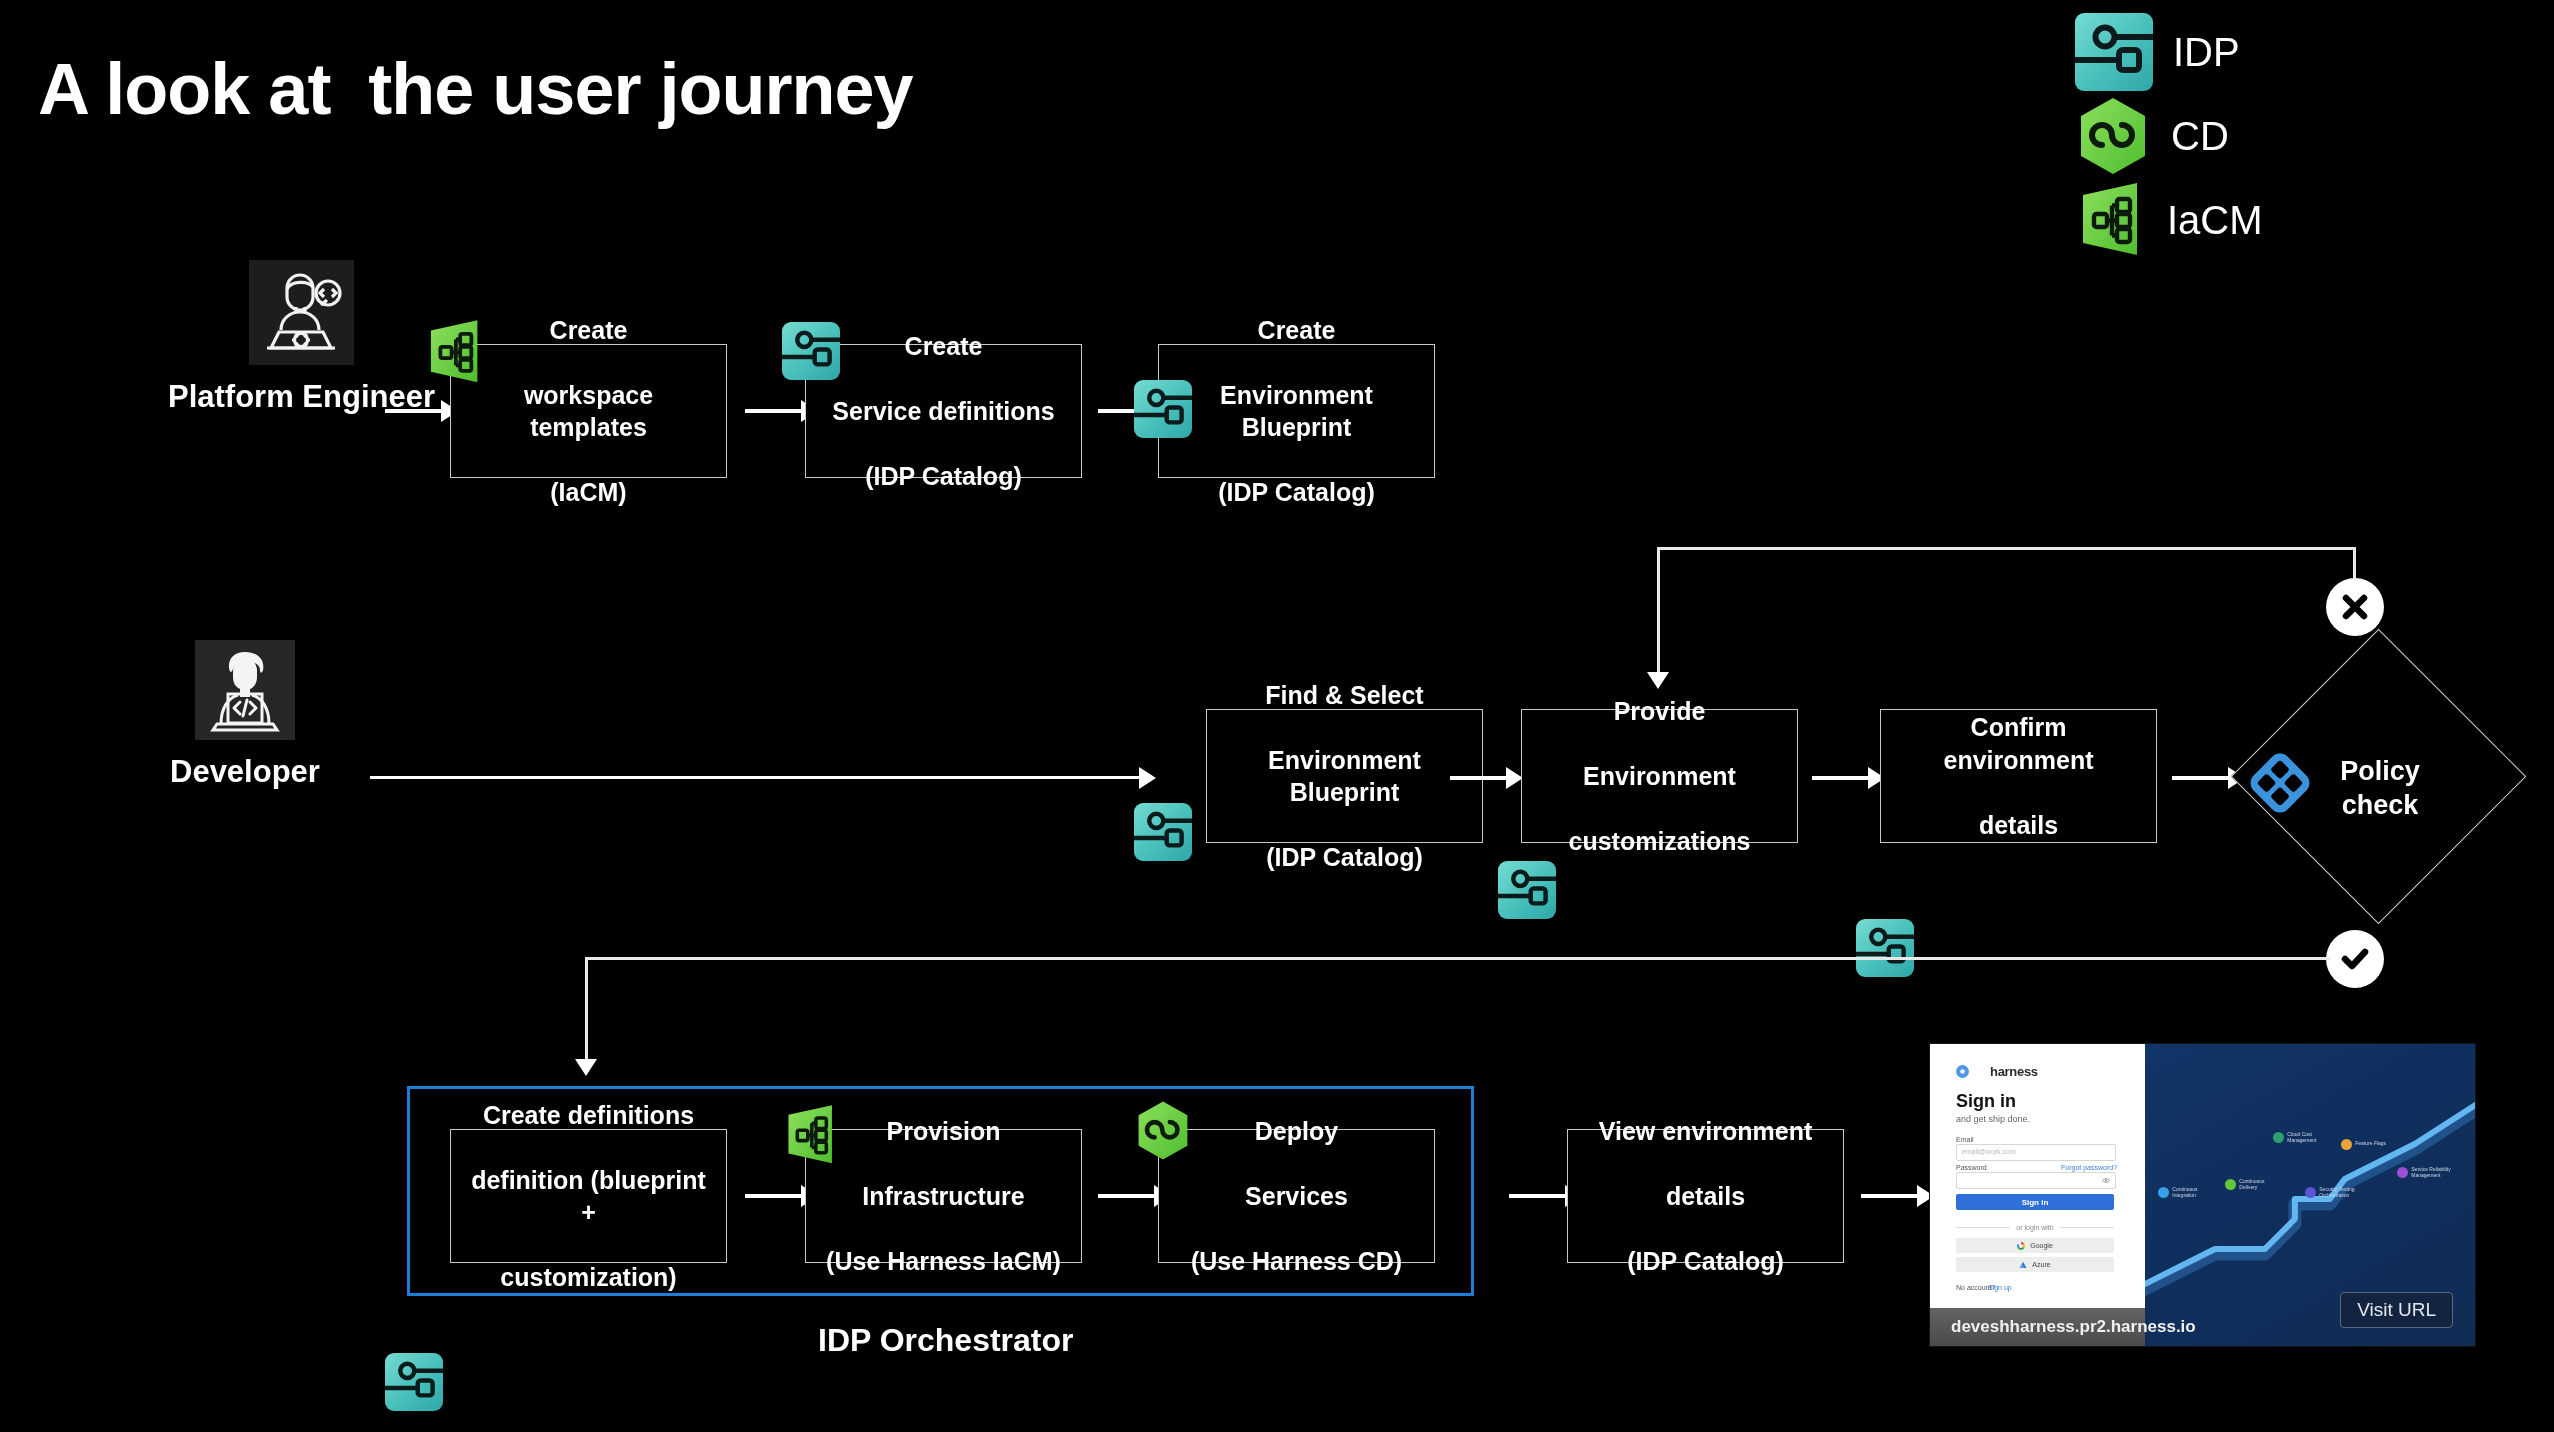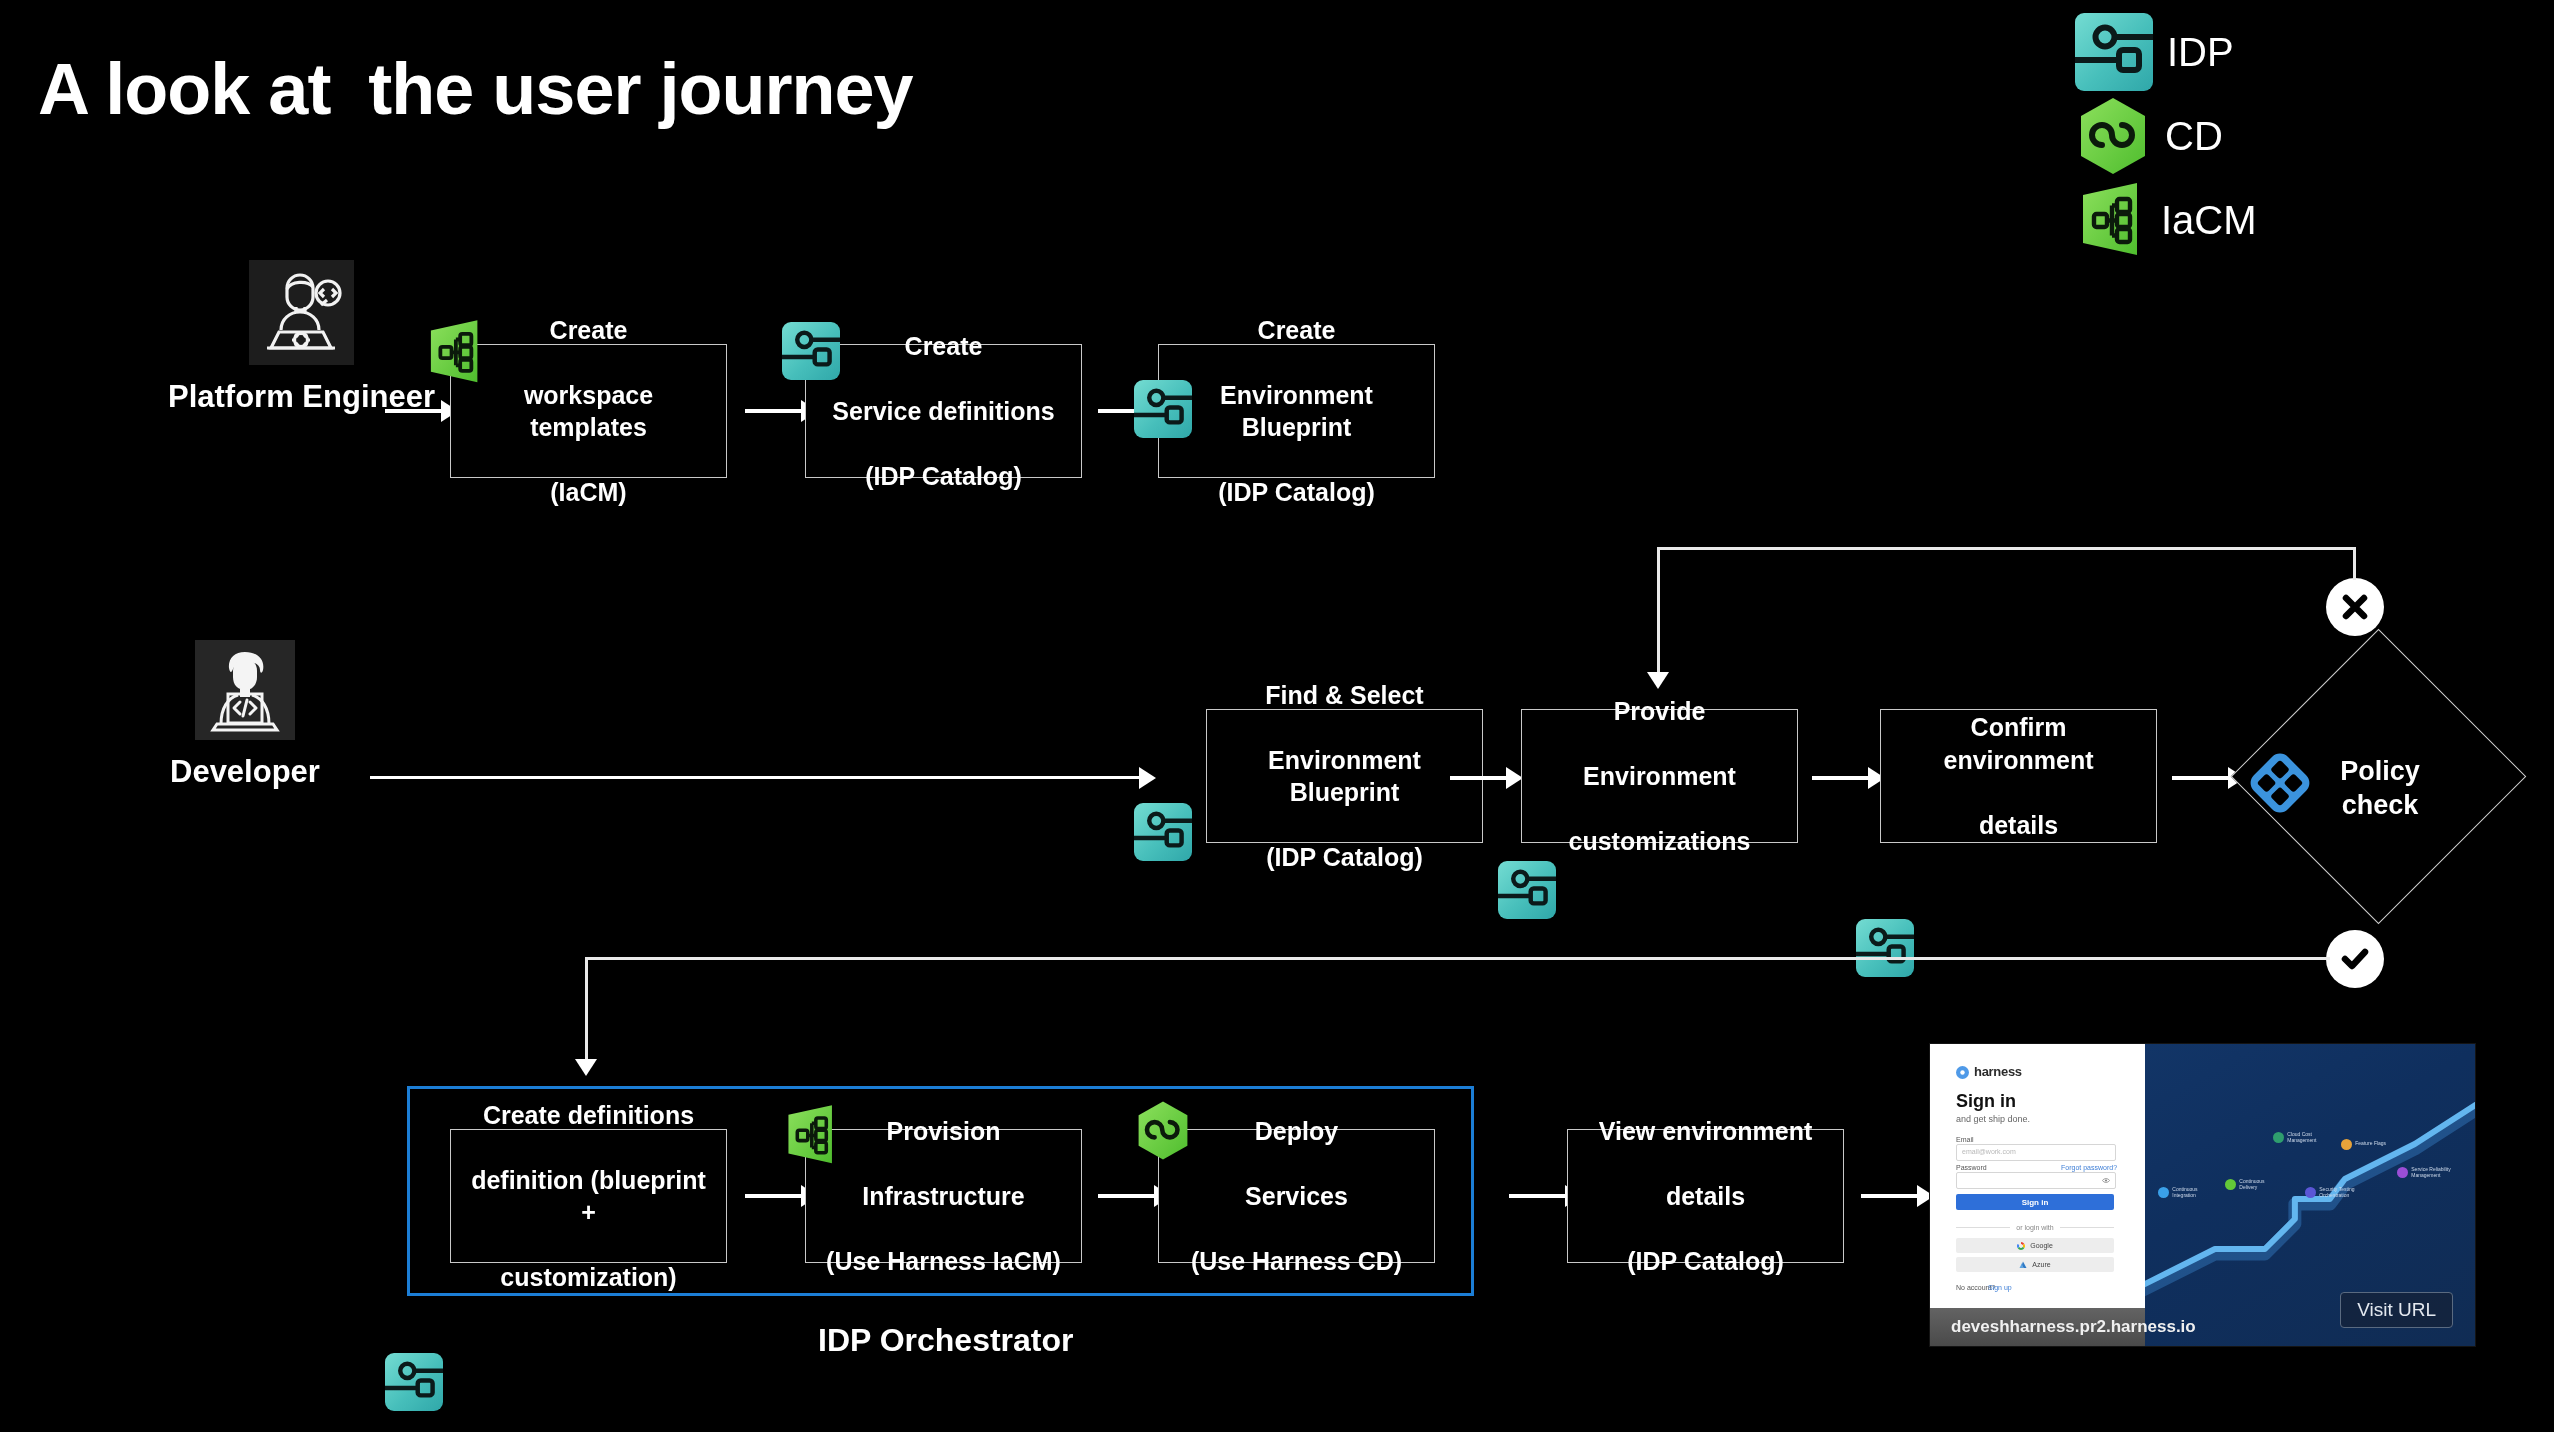--- a/index.html
+++ b/index.html
@@ -4,21 +4,21 @@
 <style>
   html,body{margin:0;padding:0;background:#000;}
   body{width:2554px;height:1432px;overflow:hidden;font-family:"Liberation Sans",sans-serif;color:#fff;}
   #stage{position:relative;width:2184px;height:1432px;background:#000;}
   .abs{position:absolute;}
 
   
   #title{left:38px;top:48px;font-size:72px;font-weight:bold;letter-spacing:-1px;white-space:pre;color:#fff;}
 
   
-  .legend-row{display:flex;align-items:center;gap:14px;height:84px;}
+  .legend-row{display:flex;align-items:center;gap:20px;height:84px;}
   .legend-label{font-size:40px;color:#fff;}
 
   
   .idp-ico{border-radius:9px;background:linear-gradient(135deg,#74dcd2 0%,#47bfbb 55%,#2fa7a9 100%);position:relative;overflow:hidden;}
   .iacm-ico{position:relative;}
   .cd-ico{position:relative;}
 
   
   .persona-img{background:#1d1d1d;display:block;}
   .persona-name{font-size:31px;font-weight:bold;color:#fff;text-align:center;white-space:nowrap;}
@@ -391,21 +391,21 @@
           <span>(IDP Catalog)</span></span>
   </div>
 
   <div class="abs ln harrow" style="left:1861px;top:1194px;width:56px;"></div>
   <div class="abs arrowhead-r" style="left:1917px;top:1185px;"></div>
 
   <div class="abs" id="thumb" style="left:1930px;top:1044px;width:545px;height:302px;">
 
     <div id="thumb-left">
 
-      <div style="position:absolute;left:26px;top:20px;display:flex;align-items:flex-end;gap:5px;">
+      <div style="position:absolute;left:26px;top:20px;display:flex;align-items:center;gap:21px;">
         <svg width="13" height="13" viewBox="0 0 13 13">
           <circle cx="6.5" cy="6.5" r="6.5" fill="#4f9ae8"></circle>
           <circle cx="6.5" cy="6.5" r="2.2" fill="#fff"></circle>
         </svg>
         <span style="font-size:13px;color:#2b2b2b;font-weight:bold;letter-spacing:-.3px;">harness</span>
       </div>
 
       <div class="t-txt" style="left:26px;top:47px;font-size:18px;font-weight:bold;color:#111;">Sign in</div>
       <div class="t-txt" style="left:26px;top:70px;font-size:9px;color:#666;">and get ship done.</div>
 

